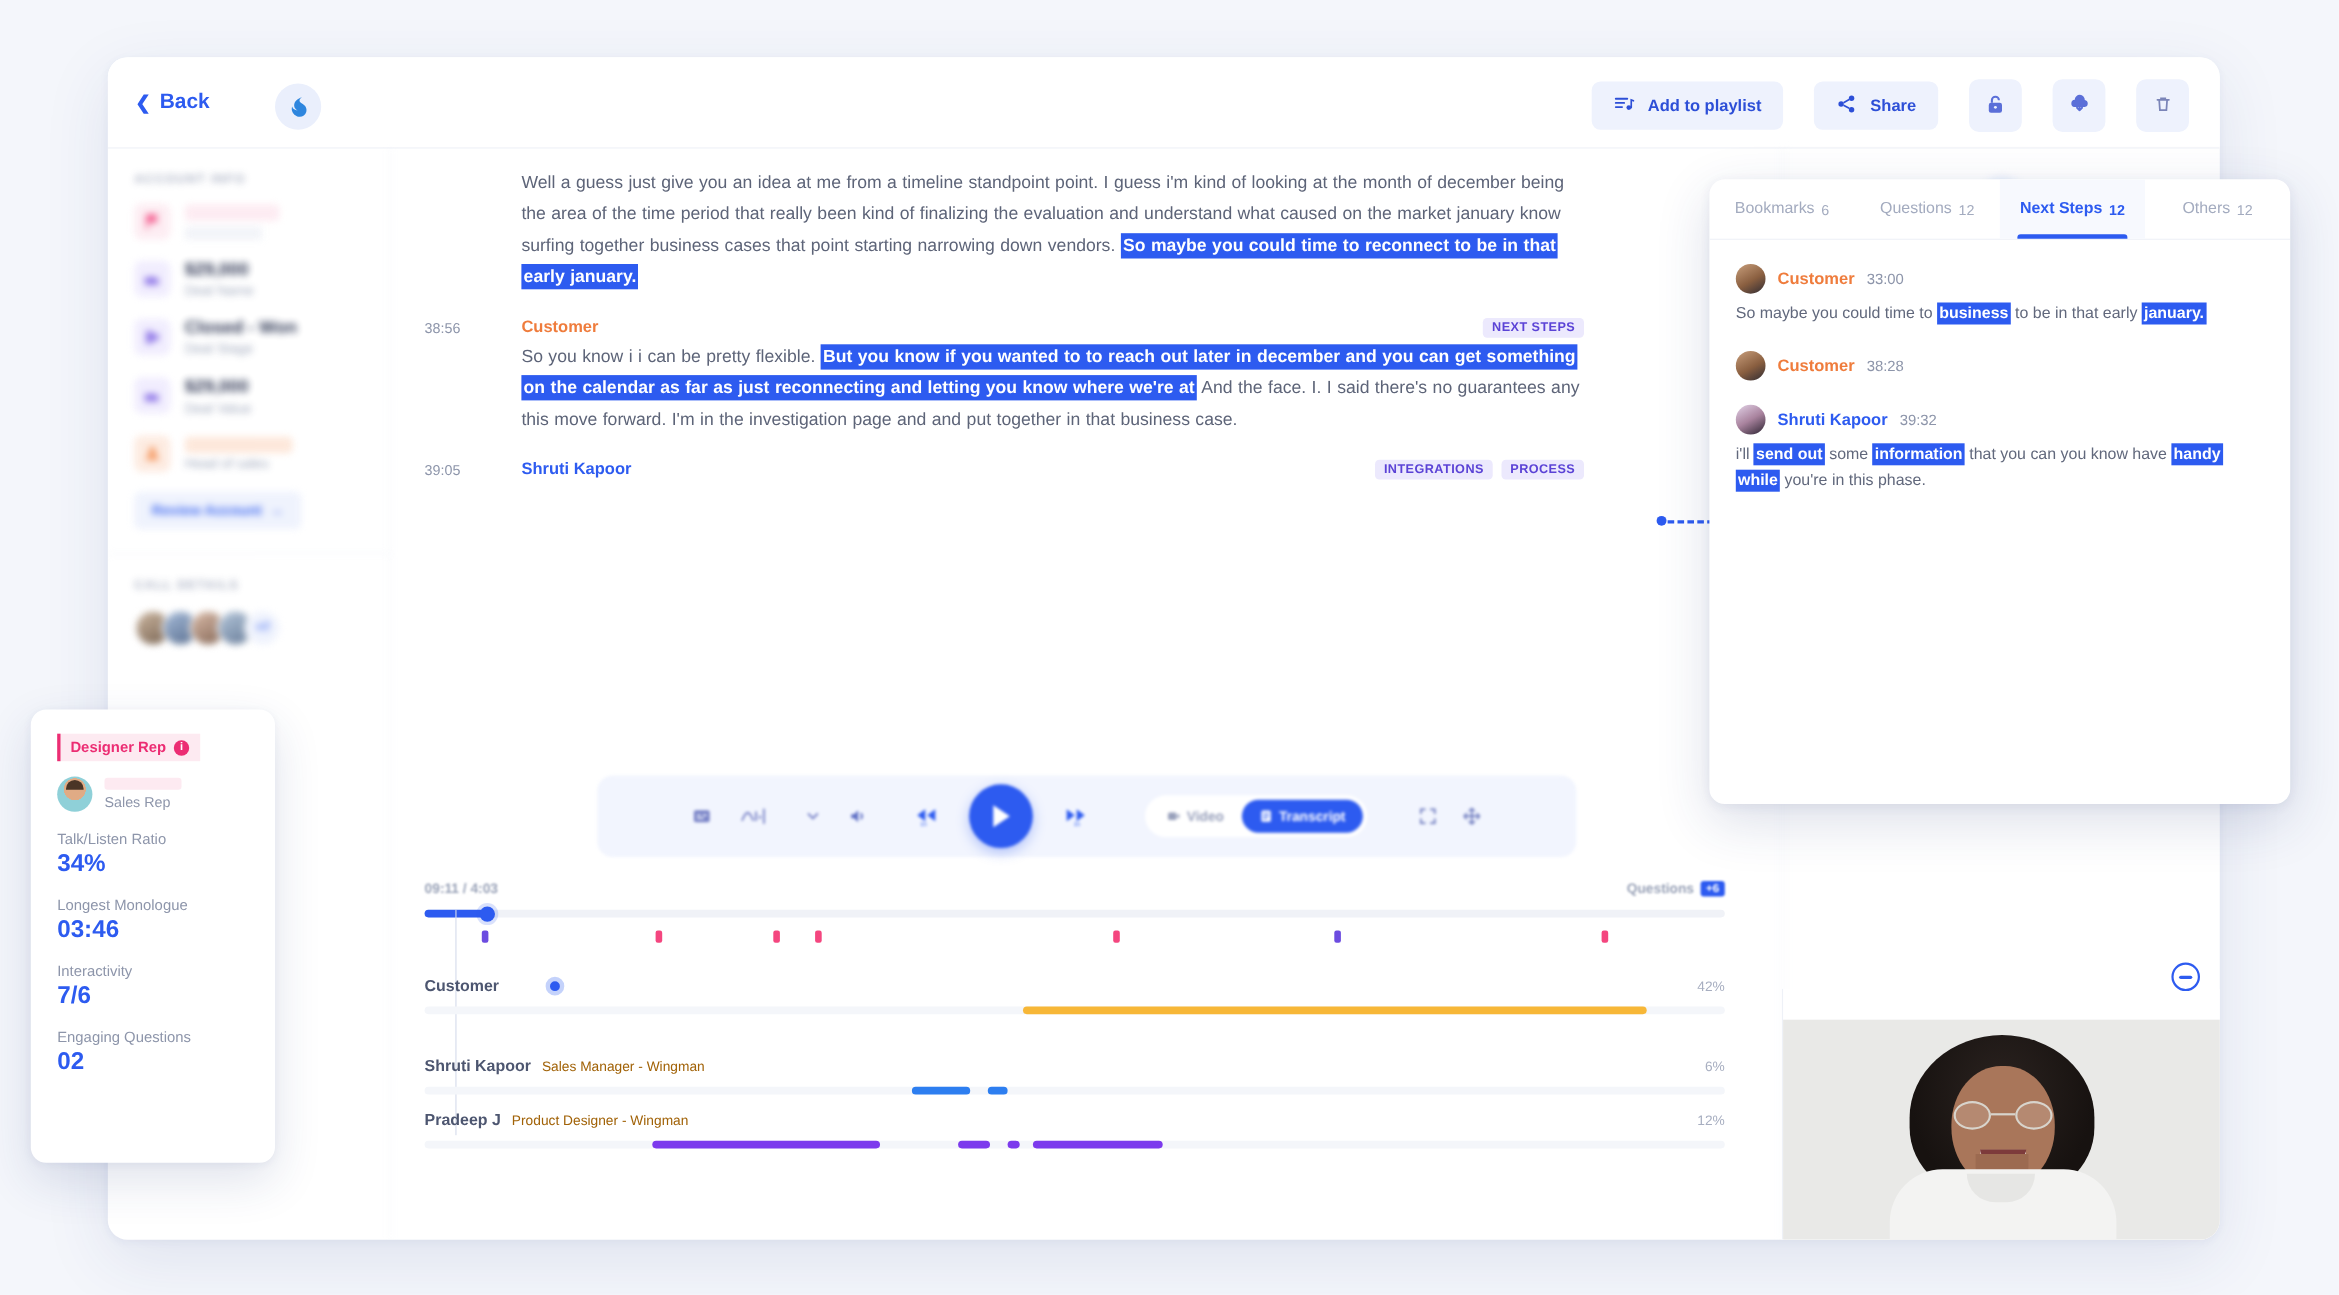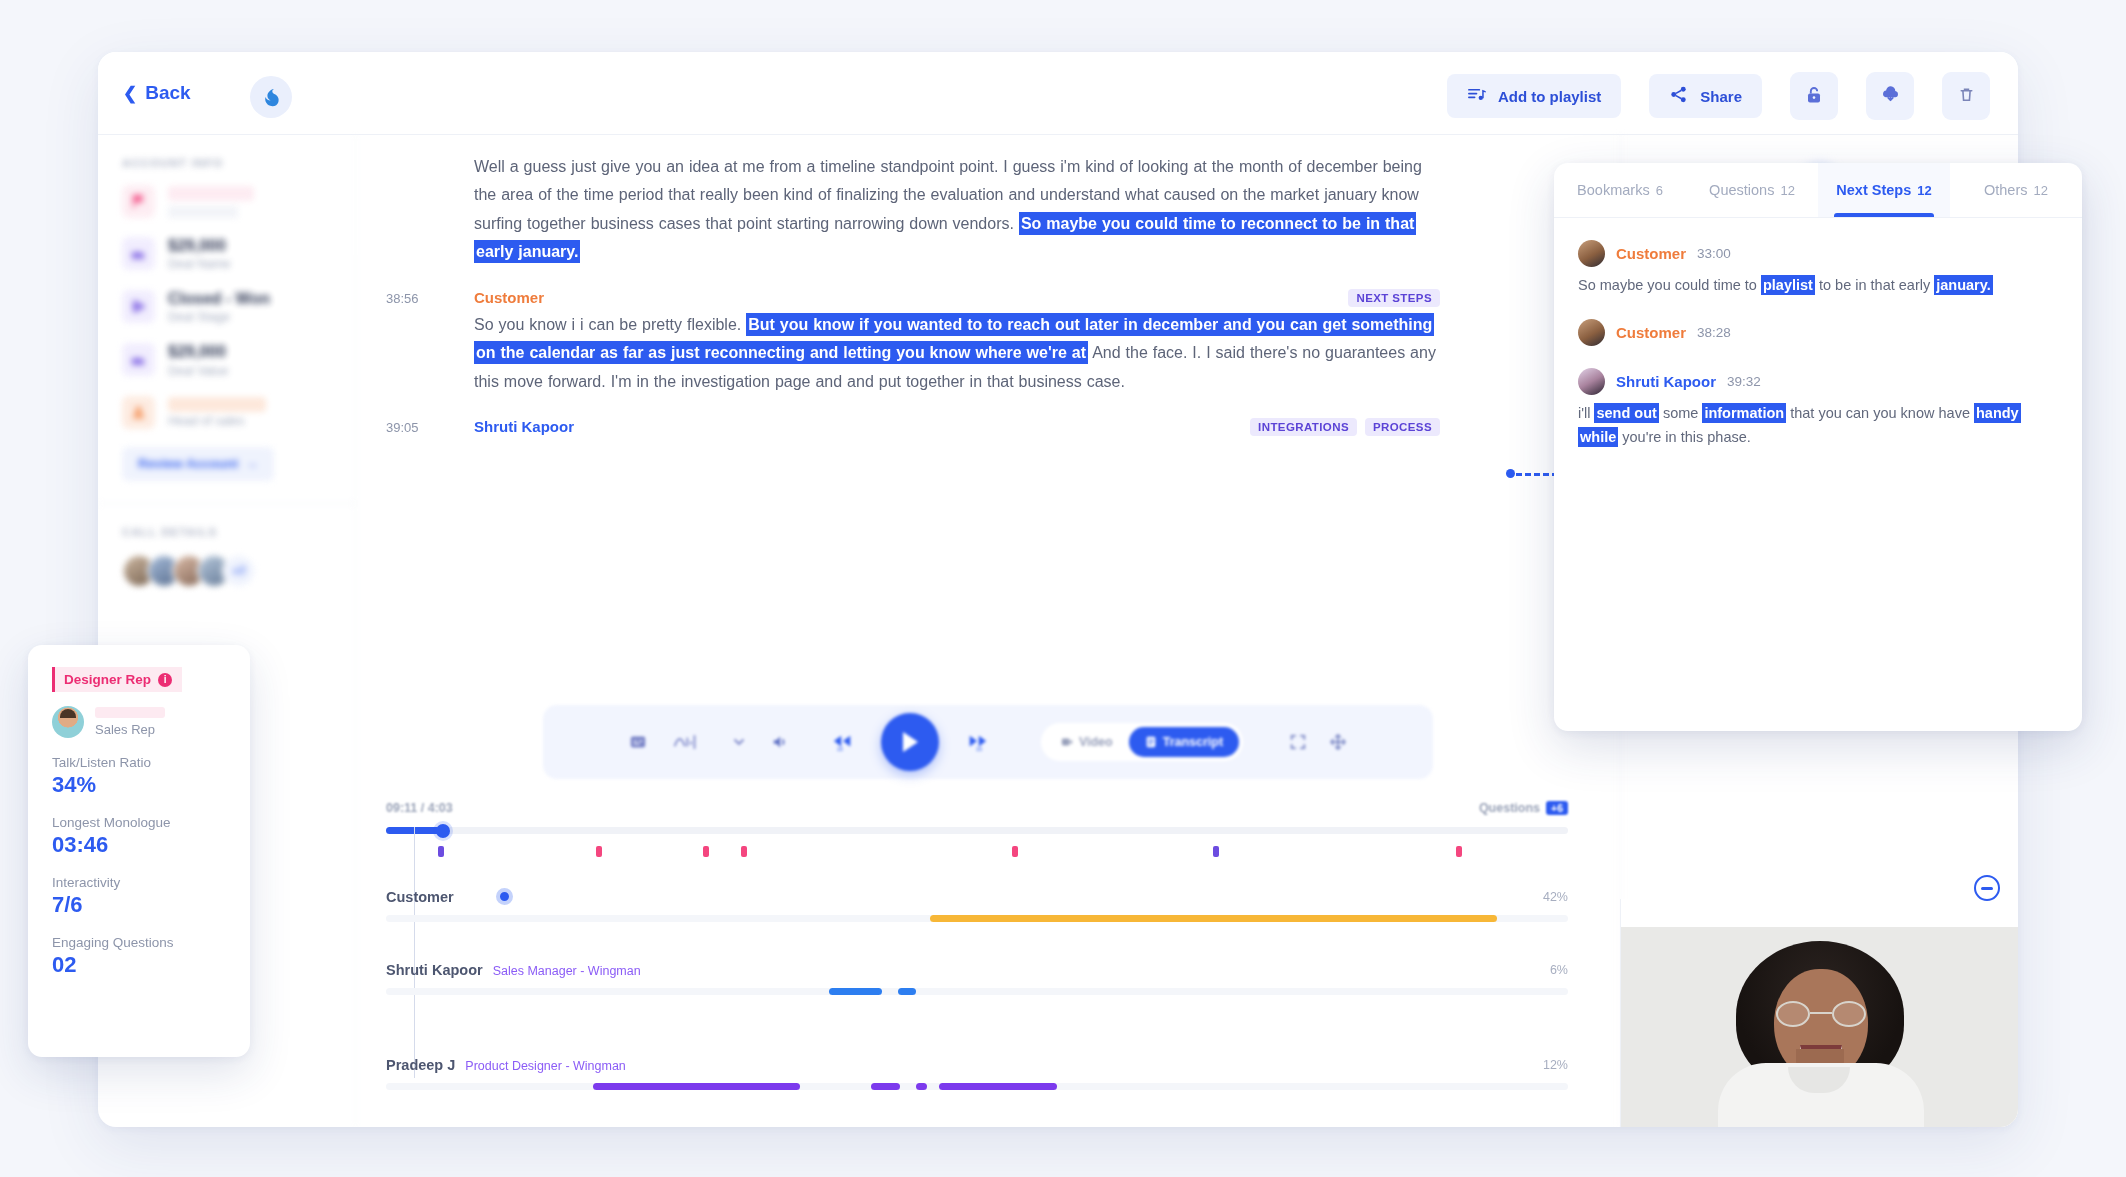--- a/index.html
+++ b/index.html
@@ -243,21 +243,21 @@
   .playhead {
     position: absolute; left: 4.6%; top: 48px; bottom: 12px;
     width: 1px; background: #d5dbeb;
   }
 
   .tl-row { position: relative; margin-top: 16px; }
   .tl-row-head {
     position: relative; height: 26px; display: flex; align-items: baseline; gap: 10px;
   }
   .tl-name { font-size: 14.5px; font-weight: 700; color: #4d5670; }
-  .tl-role { font-size: 12.5px; color: #8b5cf6; filter: blur(0.7px); }
+  .tl-role { font-size: 12.5px; color: #a16207; filter: blur(0.7px); }
   .tl-pct {
     position: absolute; right: 0; top: 1px;
     font-size: 12.5px; color: #a7aec0; filter: blur(0.7px);
   }
   .tl-track {
     position: relative; height: 7px; background: #f4f6fa; border-radius: 4px;
   }
   .seg-bar { position: absolute; top: 0; height: 7px; border-radius: 4px; }
   .bar-amber { background: #f7b737; }
   .bar-blue { background: #2d7ef0; }
@@ -761,21 +761,21 @@
               <span class="tl-name">Shruti Kapoor</span>
               <span class="tl-role">Sales Manager - Wingman</span>
               <span class="tl-pct">6%</span>
             </div>
             <div class="tl-track">
               <span class="seg-bar bar-blue" style="left:37.5%;width:4.5%"></span>
               <span class="seg-bar bar-blue" style="left:43.3%;width:1.5%"></span>
             </div>
           </div>
 
-          <div class="tl-row" style="margin-top:62px;">
+          <div class="tl-row" style="margin-top:16px;">
             <div class="tl-row-head">
               <span class="tl-name">Pradeep J</span>
               <span class="tl-role">Product Designer - Wingman</span>
               <span class="tl-pct">12%</span>
             </div>
             <div class="tl-track">
               <span class="seg-bar bar-violet" style="left:17.5%;width:17.5%"></span>
               <span class="seg-bar bar-violet" style="left:41%;width:2.5%"></span>
               <span class="seg-bar bar-violet" style="left:44.8%;width:1%"></span>
               <span class="seg-bar bar-violet" style="left:46.8%;width:10%"></span>
@@ -862,21 +862,21 @@
 
     <div class="fp-body">
 
       <div class="fp-item">
         <div class="fp-item-head">
           <span class="fp-av fp-av-m"></span>
           <span class="fp-name sp-customer">Customer</span>
           <span class="fp-time">33:00</span>
         </div>
         <div class="fp-text">
-          <span>So maybe you could time to </span><span class="fp-hl">playlist</span><span> to be in that early </span><span class="fp-hl">january.</span>
+          <span>So maybe you could time to </span><span class="fp-hl">business</span><span> to be in that early </span><span class="fp-hl">january.</span>
         </div>
       </div>
 
       <div class="fp-item">
         <div class="fp-item-head">
           <span class="fp-av fp-av-m"></span>
           <span class="fp-name sp-customer">Customer</span>
           <span class="fp-time">38:28</span>
         </div>
       </div>

